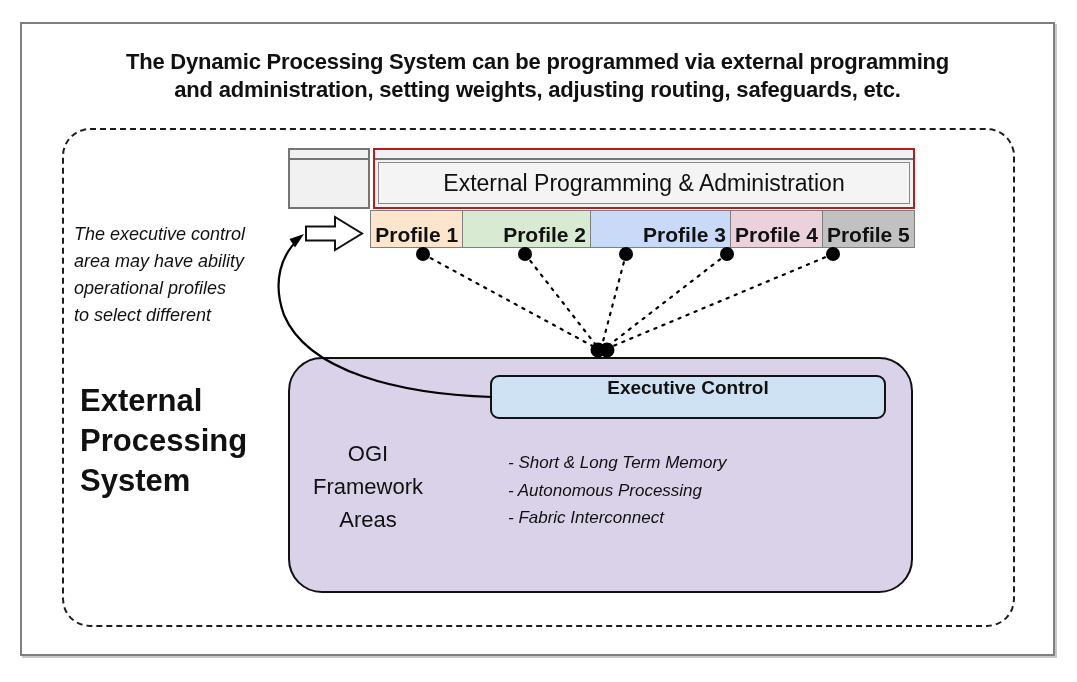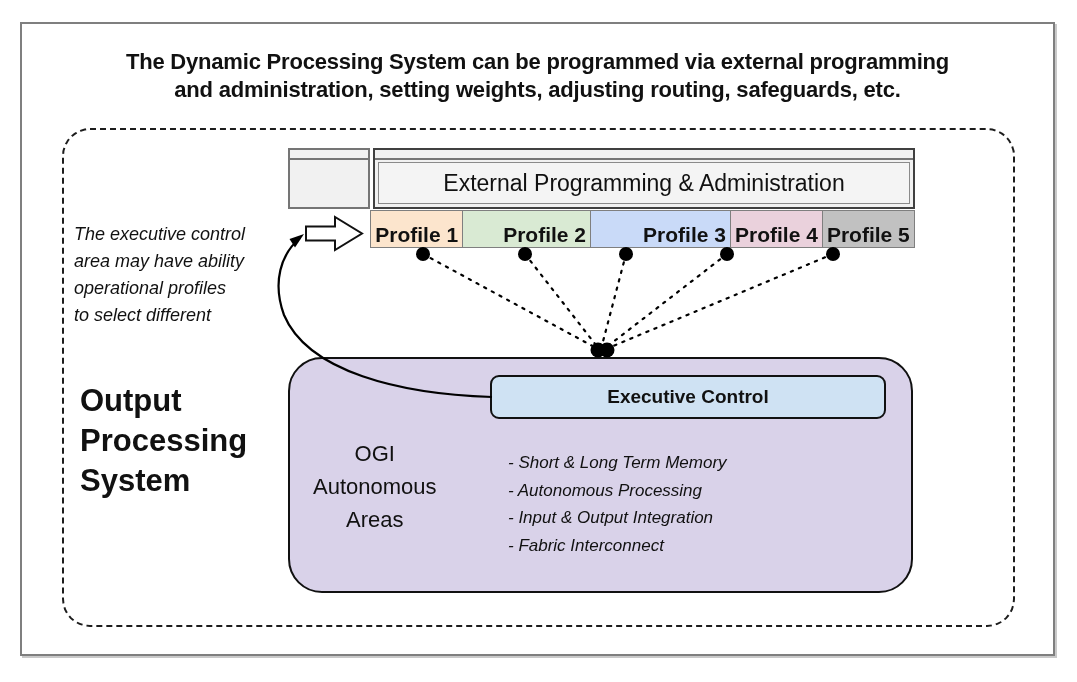--- a/index.html
+++ b/index.html
@@ -13,41 +13,41 @@
     font-weight:bold;font-size:22px;line-height:28px;letter-spacing:-0.2px;}
 
   .dashed-boundary{position:absolute;left:62px;top:128px;width:949px;height:495px;
     border:2px dashed #1c1c1c;border-radius:28px;}
 
   
   .mini-table{position:absolute;left:288px;top:148px;width:82px;height:61px;
     border:2px solid #757575;background:#f1f1f1;box-sizing:border-box;}
   .mini-table .strip{height:8px;border-bottom:2px solid #757575;background:#f1f1f1;}
   .epa-table{position:absolute;left:373px;top:148px;width:542px;height:61px;
-    border:2px solid #404040;background:#f1f1f1;box-sizing:border-box;}
+    border:2px solid #b91c1c;background:#f1f1f1;box-sizing:border-box;}
   .epa-table .strip{height:8px;border-bottom:2px solid #757575;background:#f1f1f1;}
   .epa-inner{position:absolute;left:3px;top:12px;right:3px;bottom:3px;
     border:1px solid #8a8a8a;background:#f4f4f4;display:flex;align-items:center;justify-content:center;
     font-size:23px;color:#111;}
 
   .profiles-row{position:absolute;left:370px;top:210px;width:545px;height:38px;display:flex;}
   .profile{flex:1;border:1.5px solid #7f7f7f;box-sizing:border-box;display:flex;
     align-items:flex-end;justify-content:center;font-weight:bold;font-size:21px;margin-left:-1.5px;}
   .profile:first-child{margin-left:0;}
 
   .annotation{position:absolute;left:74px;top:221px;font-style:italic;font-size:18px;
     line-height:27px;white-space:nowrap;}
 
   .dps-label{position:absolute;left:80px;top:381px;font-weight:bold;font-size:31px;line-height:40px;}
 
   .ogi-box{position:absolute;left:288px;top:357px;width:625px;height:236px;
     background:#d9d2e9;border:2px solid #111;border-radius:34px;box-sizing:border-box;}
   .exec-box{position:absolute;left:490px;top:375px;width:396px;height:44px;
     background:#cfe2f3;border:2px solid #111;border-radius:9px;box-sizing:border-box;
-    display:flex;align-items:center;justify-content:center;font-weight:bold;font-size:19px;}
+    display:flex;justify-content:center;font-weight:bold;font-size:19px;}
   .ogi-label{position:absolute;left:313px;top:437px;font-weight:normal;font-size:22px;line-height:33px;text-align:center;}
   .ogi-bullets{position:absolute;left:508px;top:449px;font-style:italic;font-size:17px;line-height:27.5px;white-space:nowrap;}
 
   .overlay{position:absolute;left:0;top:0;width:1077px;height:682px;pointer-events:none;z-index:10;}
 </style>
 </head>
 <body>
 
 <div class="canvas">
 
@@ -88,41 +88,40 @@
   </div>
 
   <div class="annotation">
     <div>The executive control</div>
     <div>area may have ability</div>
     <div>operational profiles</div>
     <div>to select different</div>
   </div>
 
   <div class="dps-label">
-    <div>Output</div>
+    <div>External</div>
     <div>Processing</div>
     <div>System</div>
   </div>
 
   <div class="ogi-box" style="background-color: rgb(217, 210, 233);"></div>
 
   <div class="exec-box" style="background-color: rgb(207, 226, 243);">
     <span>Executive Control</span>
   </div>
 
   <div class="ogi-label">
     <div>OGI</div>
-    <div>Autonomous</div>
+    <div>Framework</div>
     <div>Areas</div>
   </div>
 
   <div class="ogi-bullets">
     <div>- Short &amp; Long Term Memory</div>
     <div>- Autonomous Processing</div>
-    <div>- Input &amp; Output Integration</div>
     <div>- Fabric Interconnect</div>
   </div>
 
   <svg class="overlay" viewBox="0 0 1077 682" xmlns="http://www.w3.org/2000/svg">
 
     <g stroke="#000" stroke-width="2.2" stroke-dasharray="2.2 6.5" stroke-linecap="round" fill="none">
       <path d="M423 254 L598 349"></path>
       <path d="M525 254 L599 349"></path>
       <path d="M626 254 L601 349"></path>
       <path d="M727 254 L604 349"></path>

